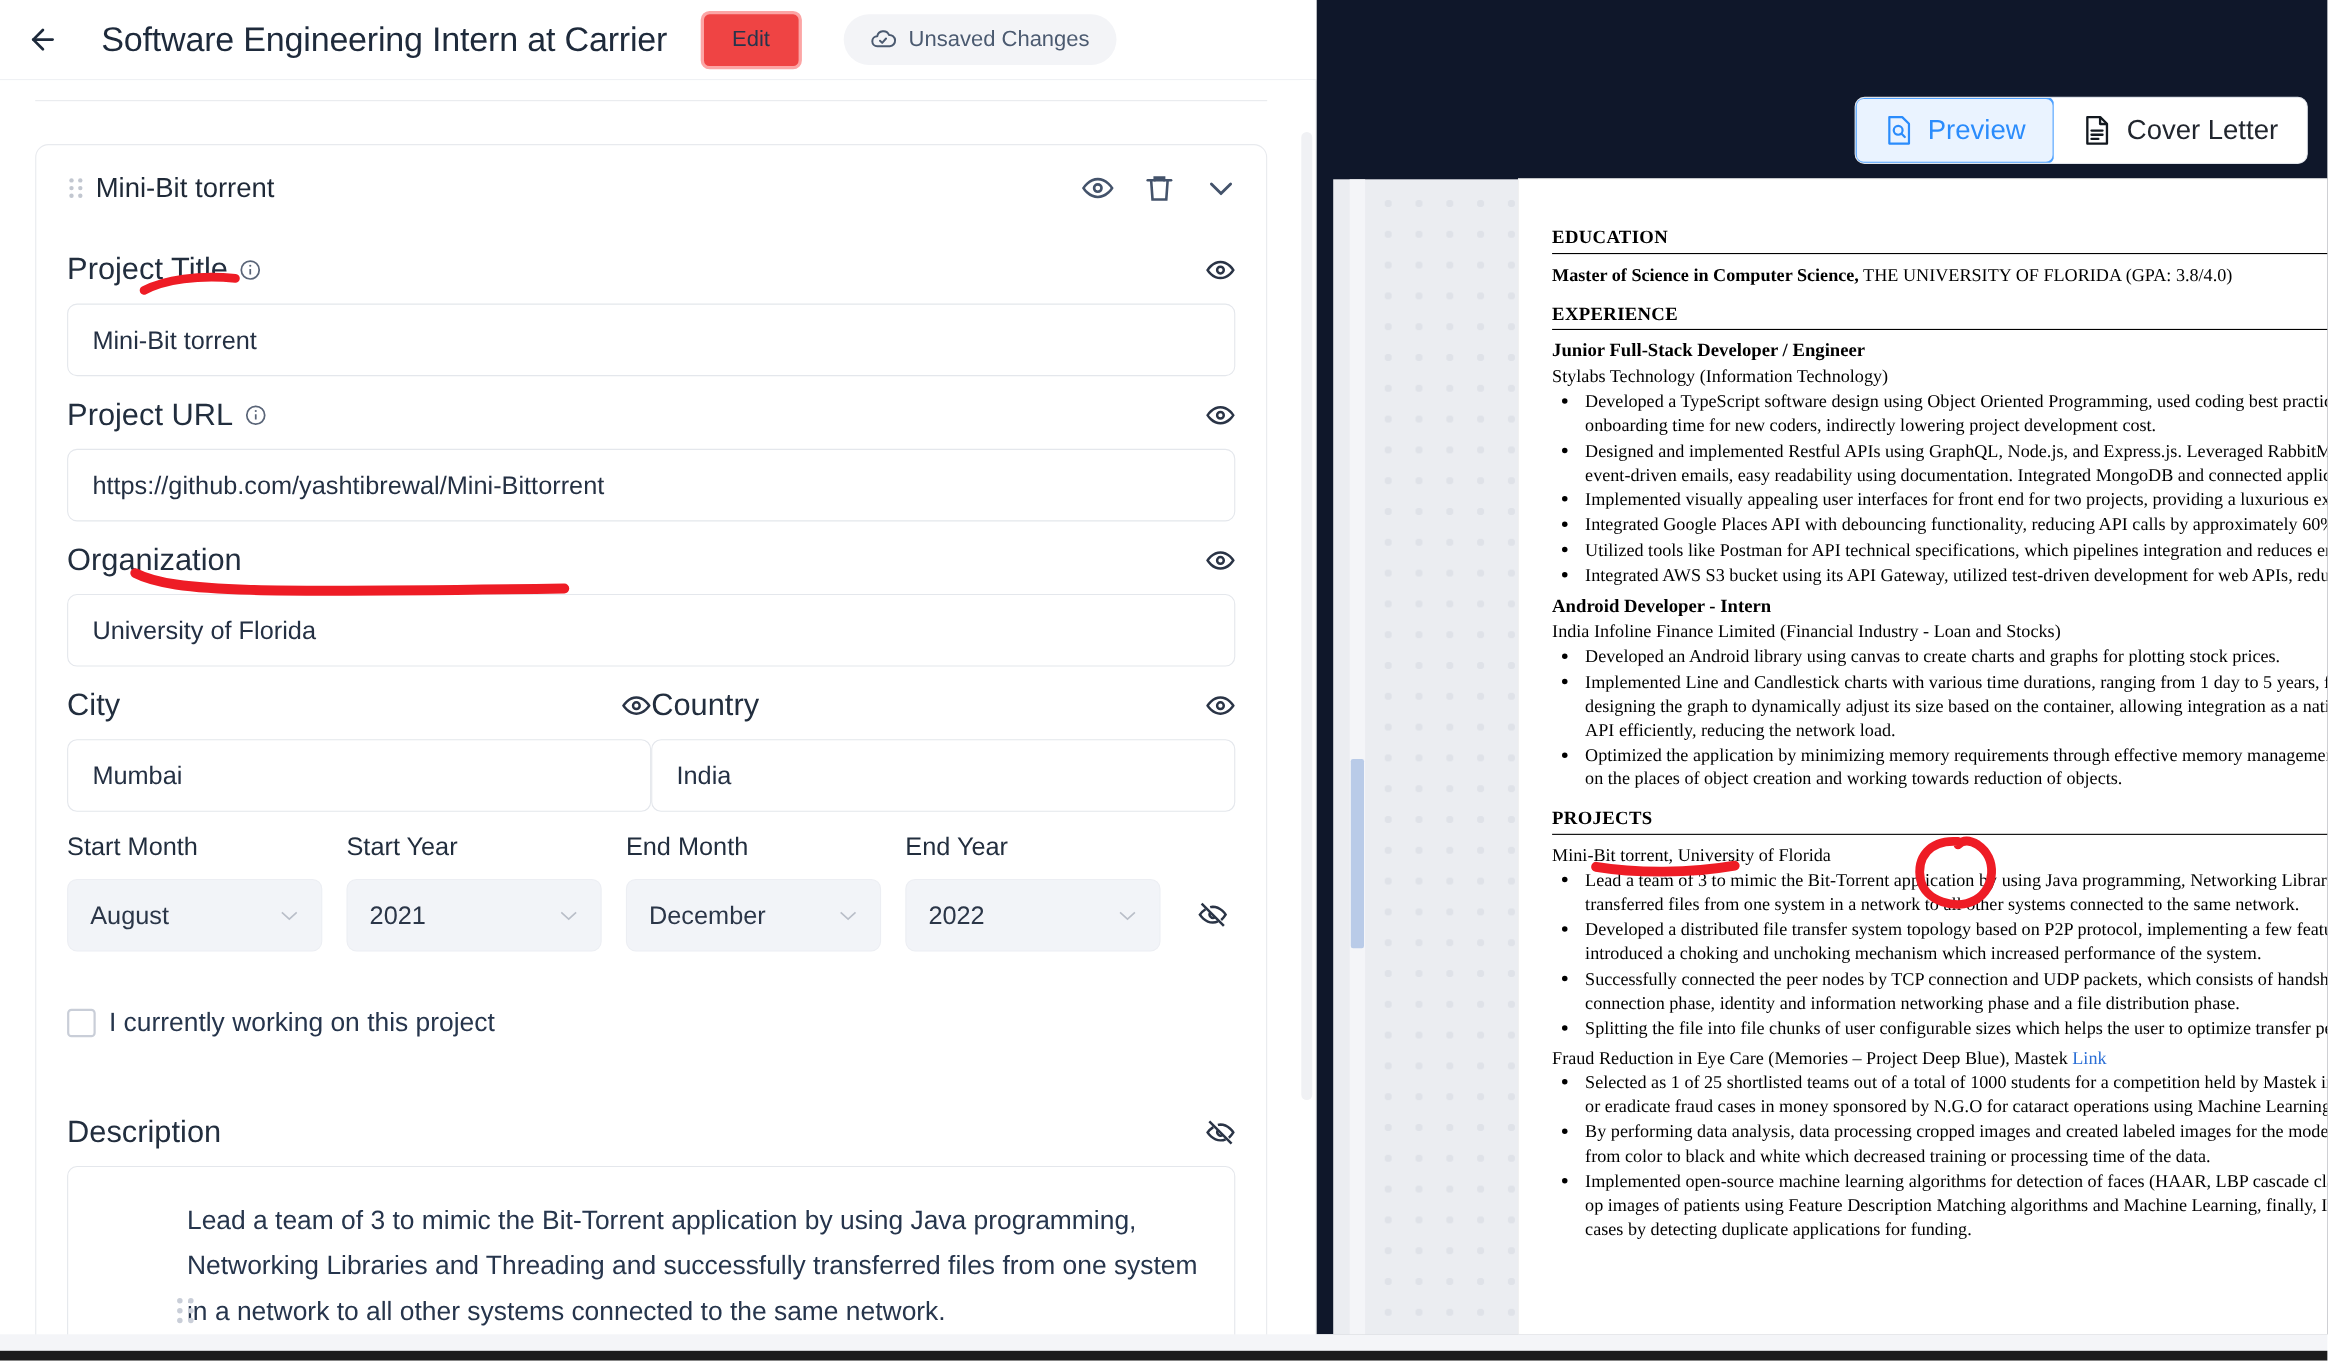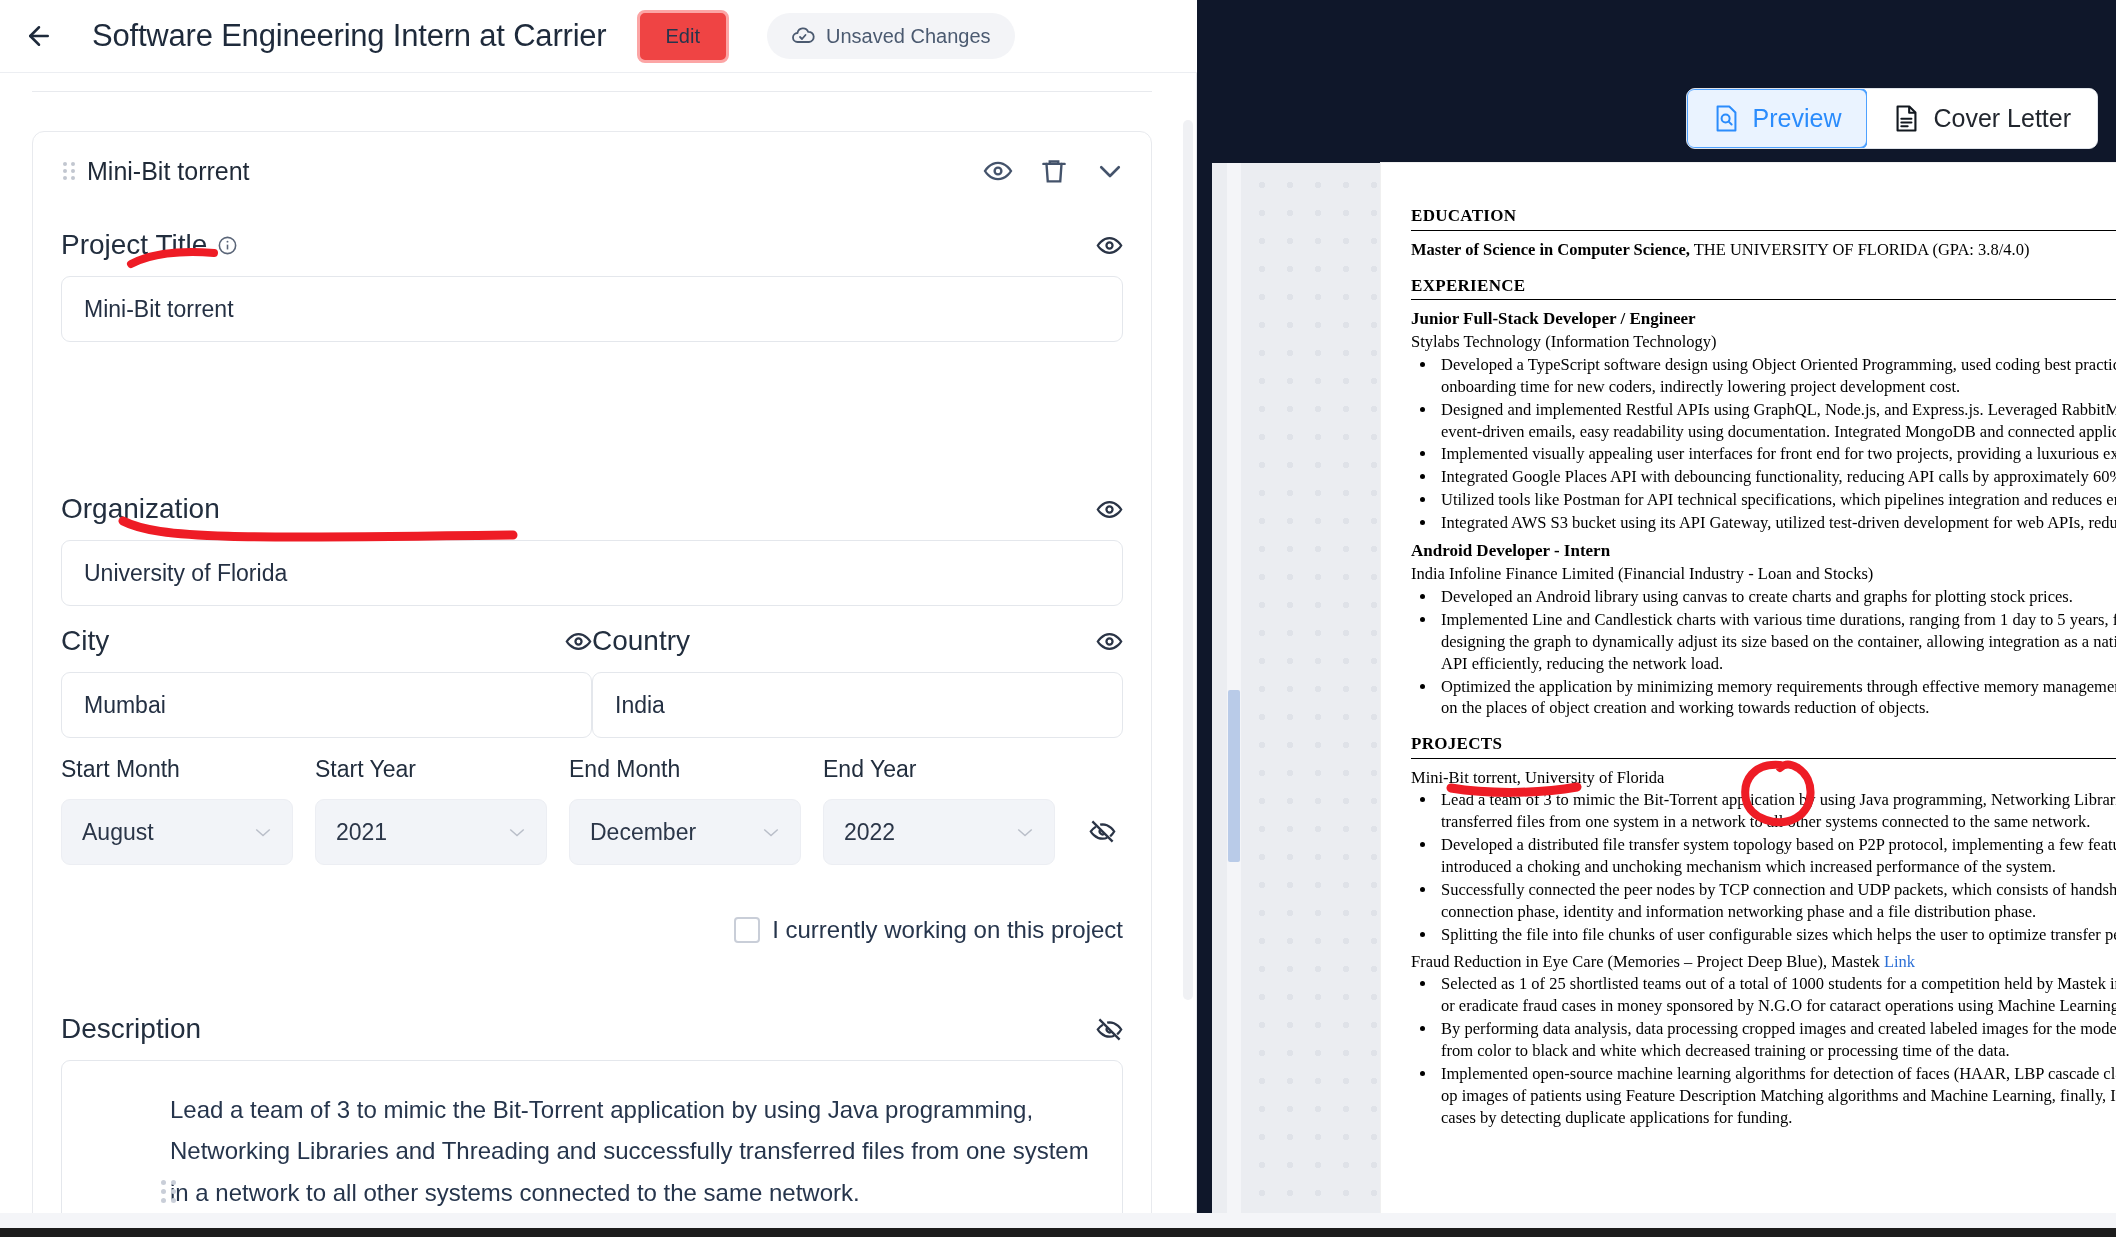--- a/index.html
+++ b/index.html
@@ -84,21 +84,21 @@
   .date-label { font-size:23px; color:#222e3e; margin-bottom:16px; display:block; }
   .select {
     height:66px; background:#f2f4f8; border:1px solid #eceef3; border-radius:9px;
     display:flex; align-items:center; padding:0 20px; font-size:23px; color:#2b3648;
     cursor:pointer;
   }
   .select .val { flex:1; }
   .chev { width:18px; height:11px; opacity:.55; }
   .dates .eye-tog { margin-bottom:20px; margin-left:12px; }
 
-  .checkrow { display:flex; align-items:center; justify-content:flex-end; gap:12px; }
+  .checkrow { display:flex; align-items:center; justify-content:flex-start; gap:12px; }
   .cbox { width:26px; height:26px; border:2px solid #c9ced8; border-radius:4px; background:#fff; cursor:pointer; }
   .cbox-label { font-size:24px; color:#26354c; }
 
   .desc-box {
     margin-top:14px; border:1px solid #e4e7ec; border-radius:9px;
     padding:28px 30px 28px 30px; position:relative; min-height:190px;
   }
   .desc-grip { position:absolute; left:98px; top:118px; width:16px; height:24px; }
   .desc-text { font-size:24px; line-height:1.72; color:#26354c; padding-left:78px; }
 
@@ -227,20 +227,38 @@
             <svg class="eye-tog" viewBox="0 0 24 24" fill="none" stroke="#2a3446" stroke-width="2">
               <path d="M1.6 12S5.4 5.5 12 5.5 22.4 12 22.4 12 18.6 18.5 12 18.5 1.6 12 1.6 12z"></path>
                 <circle cx="12" cy="12" r="2.7"></circle>
             </svg>
           </div>
           <div class="input">
             <span>Mini-Bit torrent</span>
           </div>
         </div>
 
+        <div class="field" style="top:228px">
+          <div class="field-label-row">
+            <span class="field-label">Project URL</span>
+            <svg class="info-i" viewBox="0 0 24 24" fill="none" stroke="#5a6578" stroke-width="1.8">
+              <circle cx="12" cy="12" r="9.3"></circle>
+                <line x1="12" y1="11" x2="12" y2="16.5"></line>
+                <circle cx="12" cy="7.6" r="1.1" fill="#5a6578" stroke="none"></circle>
+            </svg>
+            <span class="spacer"></span>
+            <svg class="eye-tog" viewBox="0 0 24 24" fill="none" stroke="#2a3446" stroke-width="2">
+              <path d="M1.6 12S5.4 5.5 12 5.5 22.4 12 22.4 12 18.6 18.5 12 18.5 1.6 12 1.6 12z"></path>
+                <circle cx="12" cy="12" r="2.7"></circle>
+            </svg>
+          </div>
+          <div class="input">
+            <span>https://github.com/yashtibrewal/Mini-Bittorrent</span>
+          </div>
+        </div>
 
         <div class="field" style="top:360px">
           <div class="field-label-row">
             <span class="field-label">Organization</span>
             <span class="spacer"></span>
             <svg class="eye-tog" viewBox="0 0 24 24" fill="none" stroke="#2a3446" stroke-width="2">
               <path d="M1.6 12S5.4 5.5 12 5.5 22.4 12 22.4 12 18.6 18.5 12 18.5 1.6 12 1.6 12z"></path>
                 <circle cx="12" cy="12" r="2.7"></circle>
             </svg>
           </div>

